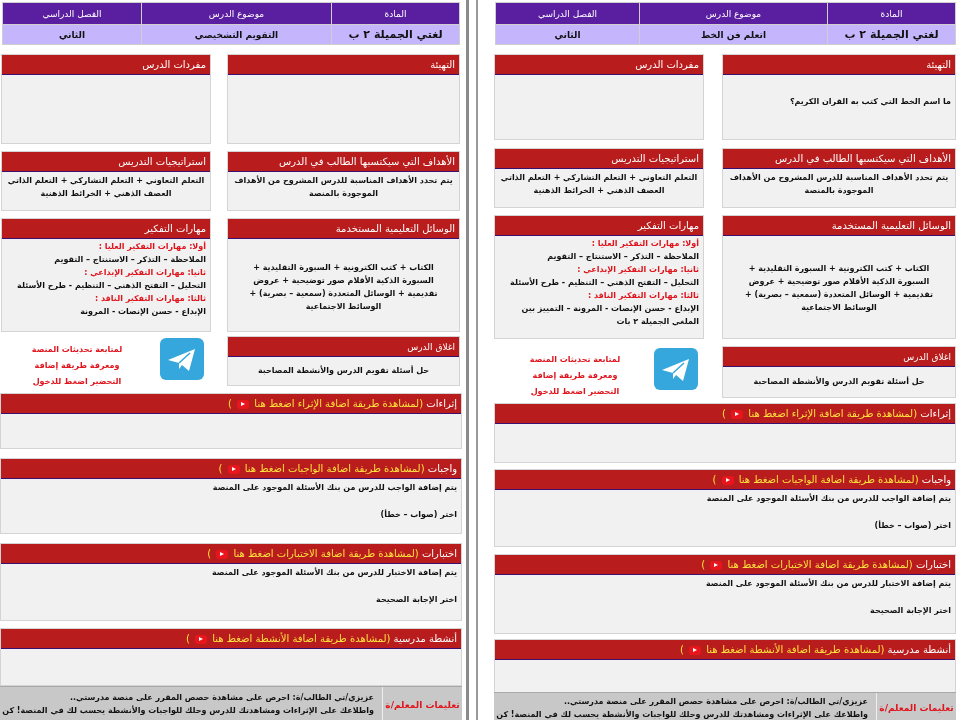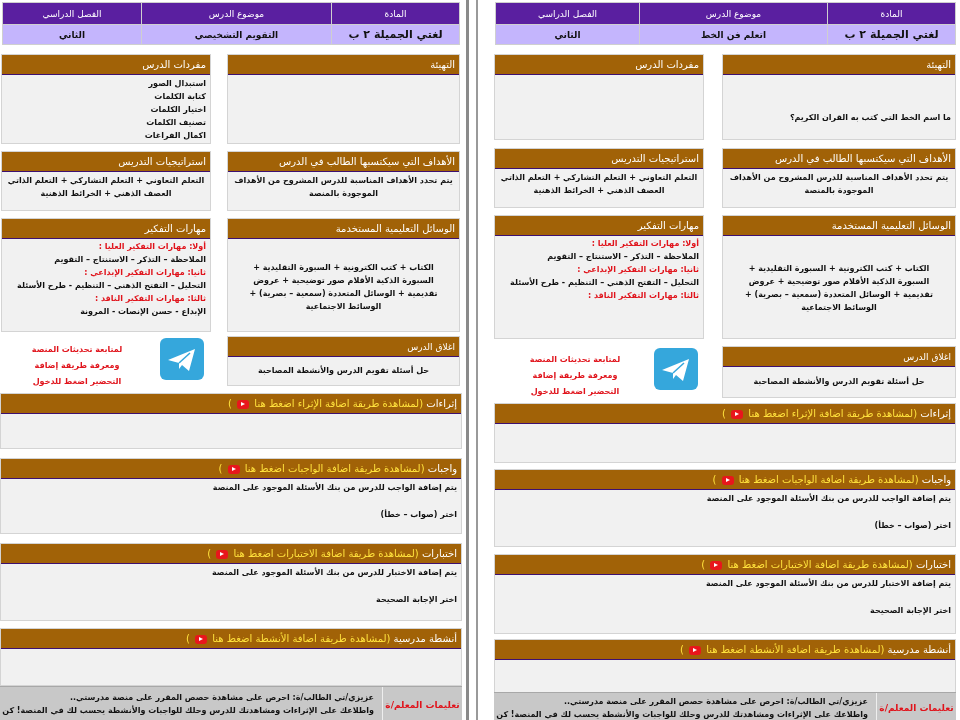--- a/index.html
+++ b/index.html
@@ -11,21 +11,21 @@
   .rule-left { position: absolute; left: 466px; top: 0; width: 3px; height: 720px; background: #8a8a8a; }
   .rule-mid { position: absolute; left: 476px; top: 0; width: 2px; height: 720px; background: #9a9a9a; }
   .rule-right { position: absolute; left: 957px; top: 0; width: 3px; height: 720px; background: #9a9a9a; }
   .hdr-table { position: absolute; top: 2px; border-collapse: collapse; }
   .hdr-table td { border: 1px solid #cfcfcf; text-align: center; font-size: 9px; }
   .hdr-table .th { background: #5a1fa0; color: #fff; height: 22px; font-weight: normal; }
   .hdr-table .tv { background: #c4b5fd; color: #111; height: 20px; }
   .hdr-table .tv.big { font-size: 11px; }
 
   .box { position: absolute; background: #f1f1f1; border: 1px solid #d4d4d4; }
-  .box .bh { background: #a16207; color: #fff; font-size: 10px; font-weight: normal; height: 20px;
+  .box .bh { background: #b91c1c; color: #fff; font-size: 10px; font-weight: normal; height: 20px;
              line-height: 20px; padding-right: 4px; text-align: right; border-bottom: 1px solid #3d1070; }
   .box .bb { font-size: 8px; color: #111; padding: 2px 4px; line-height: 13px; }
   .center { text-align: center; }
   .red { color: #e0141c; }
   .wide .bh { height: 20px; line-height: 20px; font-size: 10px; }
   .wide .bh .y { color: #ffe23d; }
   .yt { display: inline-block; width: 12px; height: 9px; background: #e8161c; border-radius: 3px; vertical-align: middle;
         position: relative; margin: 0 2px; }
   .yt::after { content: ""; position: absolute; left: 4px; top: 2px; border-left: 4px solid #fff; border-top: 2.5px solid transparent; border-bottom: 2.5px solid transparent; }
   .tg { position: absolute; width: 44px; height: 42px; border-radius: 6px; background: #35a7dc; }
@@ -56,27 +56,20 @@
       <td class="tv">الثاني</td>
     </tr>
   </tbody>
     </table>
 
   <div class="box" style="right:2px; top:54px; width:233px; height:90px;">
     <div class="bh">التهيئة</div>
   </div>
   <div class="box" style="right:251px; top:54px; width:210px; height:90px;">
     <div class="bh">مفردات الدرس</div>
-    <div class="bb" style="line-height:13px; padding-top:2px;">
-      <div>استبدال الصور</div>
-      <div>كتابة الكلمات</div>
-      <div>اختيار الكلمات</div>
-      <div>تصنيف الكلمات</div>
-      <div>اكمال الفراغات</div>
-    </div>
   </div>
 
   <div class="box" style="right:2px; top:151px; width:233px; height:60px;">
     <div class="bh">الأهداف التي سيكتسبها الطالب في الدرس</div>
     <div class="bb center">يتم تحدد الأهداف المناسبة للدرس المشروح من الأهداف الموجودة بالمنصة</div>
   </div>
   <div class="box" style="right:251px; top:151px; width:210px; height:60px;">
     <div class="bh">استراتيجيات التدريس</div>
     <div class="bb center">التعلم التعاوني + التعلم التشاركي + التعلم الذاتي العصف الذهني + الخرائط الذهنية</div>
   </div>
@@ -149,21 +142,21 @@
     <tr>
       <td class="tv big">لغتي الجميلة ٢ ب</td>
       <td class="tv">اتعلم فن الخط</td>
       <td class="tv">الثاني</td>
     </tr>
   </tbody>
     </table>
 
   <div class="box" style="right:4px; top:54px; width:234px; height:86px;">
     <div class="bh">التهيئة</div>
-    <div class="bb" style="padding-top:36px;">ما اسم الخط التي كتب به القران الكريم؟</div>
+    <div class="bb" style="padding-top:20px;">ما اسم الخط التي كتب به القران الكريم؟</div>
   </div>
   <div class="box" style="right:256px; top:54px; width:210px; height:86px;">
     <div class="bh">مفردات الدرس</div>
   </div>
 
   <div class="box" style="right:4px; top:148px; width:234px; height:60px;">
     <div class="bh">الأهداف التي سيكتسبها الطالب في الدرس</div>
     <div class="bb center">يتم تحدد الأهداف المناسبة للدرس المشروح من الأهداف الموجودة بالمنصة</div>
   </div>
   <div class="box" style="right:256px; top:148px; width:210px; height:60px;">
@@ -176,20 +169,21 @@
     <div class="bb center" style="padding:26px 14px 0 14px;">الكتاب + كتب الكترونية + السبورة التقليدية + السبورة الذكية الأقلام   صور توضيحية + عروض تقديمية + الوسائل المتعددة (سمعية – بصرية) + الوسائط الاجتماعية</div>
   </div>
   <div class="box" style="right:256px; top:215px; width:210px; height:124px;">
     <div class="bh">مهارات التفكير</div>
     <div class="bb" style="line-height:13px; padding-top:1px;">
       <div class="red">أولا: مهارات التفكير العليا :</div>
       <div>الملاحظة – التذكر – الاستنتاج – التقويم</div>
       <div class="red">ثانيا: مهارات التفكير الإبداعي :</div>
       <div>التحليل – التفتح الذهني – التنظيم - طرح الأسئلة</div>
       <div class="red">ثالثا: مهارات التفكير الناقد :</div>
+      <div>الإبداع - حسن الإنصات - المرونة – التمييز بين الملغي الجميلة ٢ بات</div>
     </div>
   </div>
 
   <div class="box" style="right:4px; top:346px; width:234px; height:52px;">
     <div class="bh" style="font-size:9px;">اغلاق الدرس</div>
     <div class="bb center" style="padding-top:8px;">حل أسئلة تقويم الدرس والأنشطة المصاحبة</div>
   </div>
   <div class="tg" style="left:160px; top:348px;">
     <svg viewBox="0 0 44 42">
         <path d="M8 22 L35 11 L29 33 L22 27 L19 31 L19 25 Z" fill="#fff"></path>

